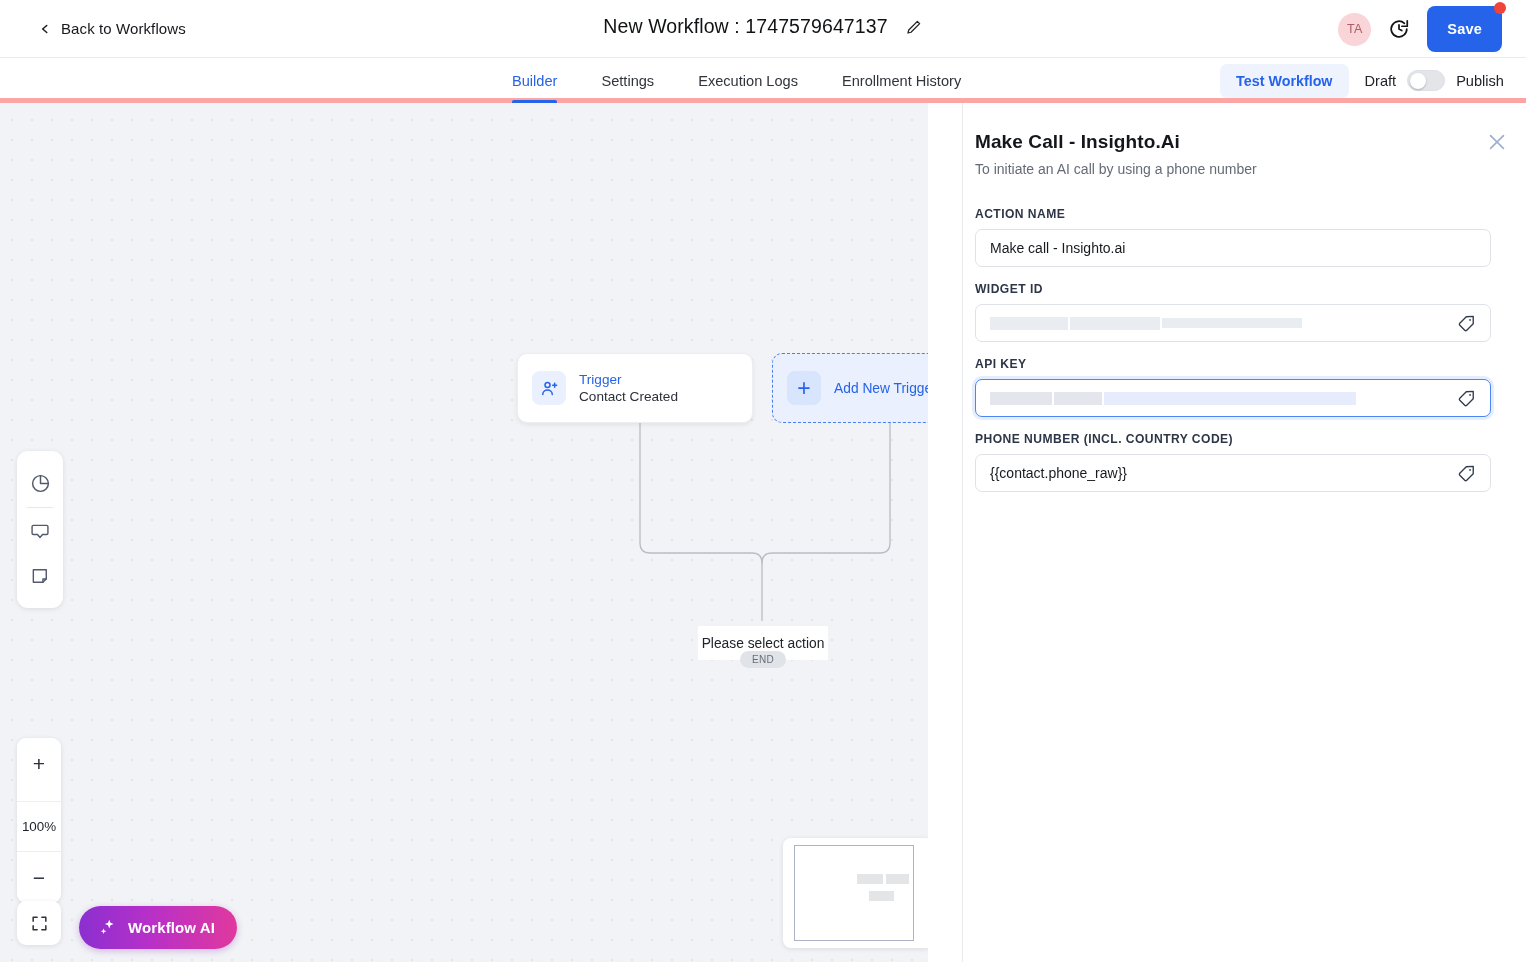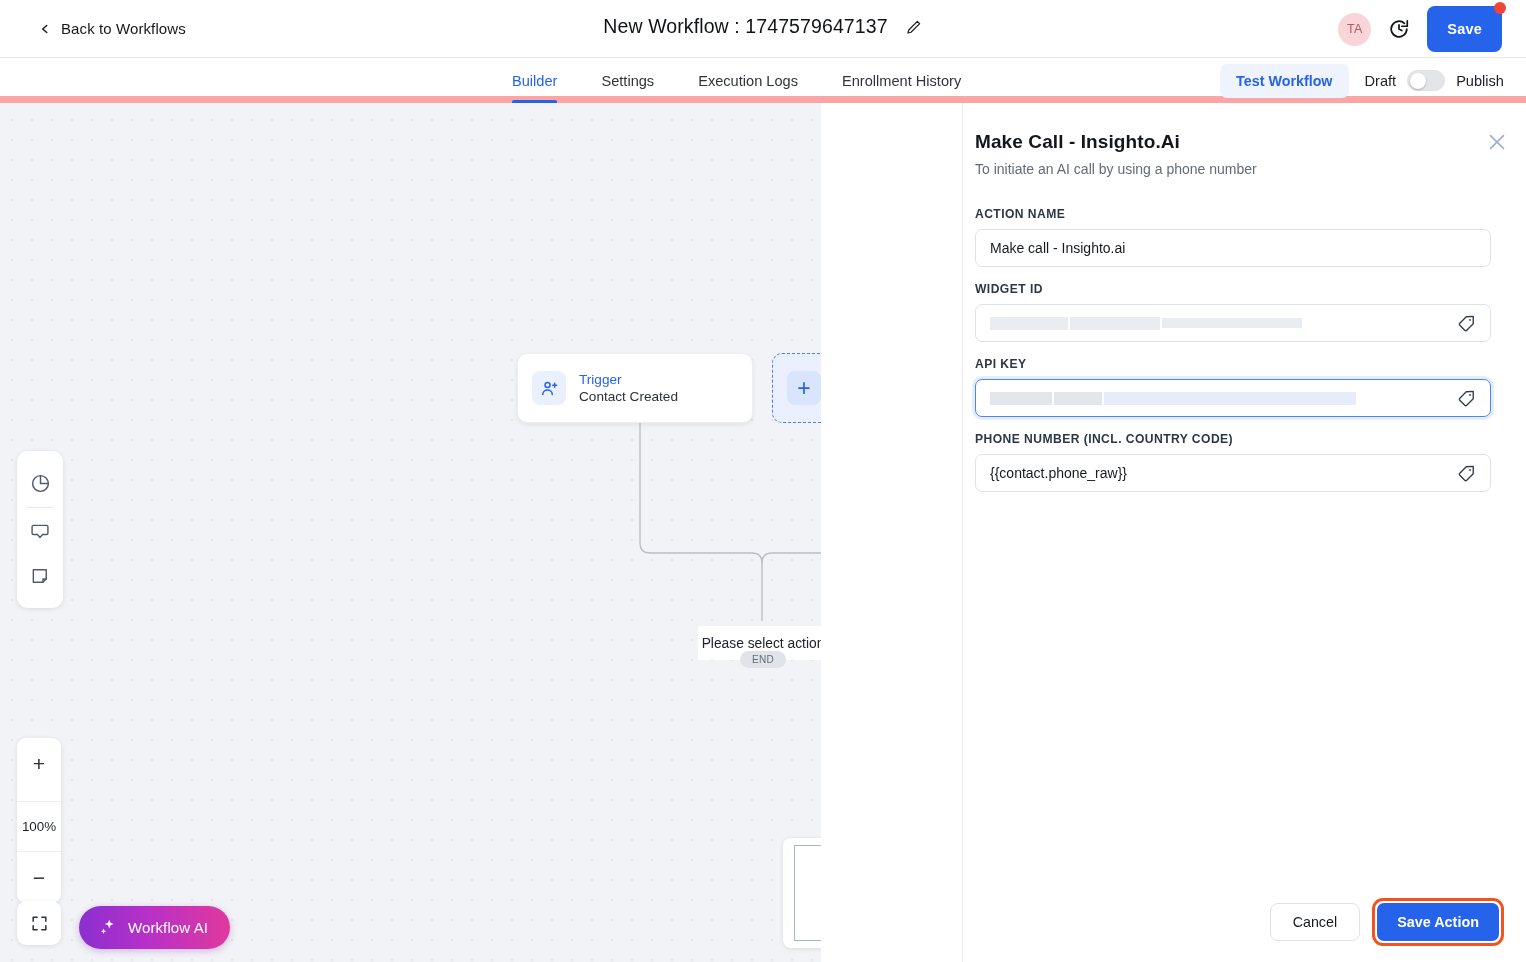--- a/index.html
+++ b/index.html
@@ -48,21 +48,21 @@
     font-family: inherit; cursor: pointer; letter-spacing: .2px;
   }
   .save-dot {
     position: absolute; top: -4px; right: -4px;
     width: 12px; height: 12px; border-radius: 50%; background: #f0443a;
   }
 
   
   .tabbar {
     position: absolute; top: 58px; left: 0; width: 1526px; height: 45px;
-    background: #fff; border-bottom: 7px solid #fca5a5;
+    background: #fff; border-bottom: 5px solid #fca5a5;
   }
   .tabs { position: absolute; left: 512px; top: 0; height: 45px; display: flex; gap: 0; }
   .tab {
     position: relative; height: 45px; display: flex; align-items: center;
     padding: 0 22px; font-size: 14.6px; color: #30343b; cursor: pointer; white-space: nowrap;
   }
   .tab:first-child { padding-left: 0; padding-right: 22px; }
   .tab.active { color: #2563eb; }
   .tab.active::after {
     content: ""; position: absolute; left: 0; right: 22px; bottom: 0;
@@ -80,21 +80,21 @@
     width: 38px; height: 21px; border-radius: 11px; background: #e3e5e9;
     position: relative; cursor: pointer; border: 1px solid #dcdfe4;
   }
   .toggle .knob {
     position: absolute; left: 2px; top: 1.5px; width: 16px; height: 16px;
     border-radius: 50%; background: #fff; box-shadow: 0 1px 2px rgba(0,0,0,.25);
   }
 
   
   .canvas {
-    position: absolute; top: 103px; left: 0; width: 821px; height: 859px;
+    position: absolute; top: 103px; left: 0; width: 928px; height: 859px;
     background-color: #f1f3f6;
     background-image: radial-gradient(circle, #e3e5e3 1.4px, transparent 1.5px);
     background-size: 20px 20px;
     background-position: 2px 7px;
     overflow: hidden;
   }
 
   .node-trigger {
     position: absolute; left: 517px; top: 250px; width: 236px; height: 70px;
     background: #fff; border-radius: 10px; border: 1px solid #eceef1;
@@ -159,21 +159,21 @@
     display: flex; align-items: center; justify-content: center; cursor: pointer; color: #2c3038;
   }
 
   .wf-ai {
     position: absolute; left: 79px; top: 803px; height: 43px;
     border-radius: 22px; padding: 0 22px 0 18px;
     background: linear-gradient(90deg,#8b2fd0 0%, #b730c8 45%, #e0399d 100%);
     display: flex; align-items: center; gap: 10px; cursor: pointer;
     box-shadow: 0 2px 7px rgba(140,40,180,.30);
   }
-  .wf-ai-label { color: #fff; font-size: 15px; font-weight: 400; letter-spacing: .1px; }
+  .wf-ai-label { color: #fff; font-size: 15px; font-weight: 700; letter-spacing: .1px; }
 
   .minimap {
     position: absolute; left: 783px; top: 735px; width: 150px; height: 110px;
     background: #fff; border-radius: 8px; box-shadow: 0 1px 5px rgba(16,24,40,.10);
   }
   .minimap-view { position: absolute; left: 11px; top: 7px; width: 120px; height: 96px; border: 1px solid #aab4c6; background: #fff; }
   .mm-bar { position: absolute; background: #e4e5e7; height: 10px; }
 
   
   .panel {
@@ -423,21 +423,15 @@
           <span class="input-val">{{contact.phone_raw}}</span>
           <svg class="tag-ico" viewBox="0 0 24 24" fill="none" stroke="currentColor" stroke-width="1.7" stroke-linecap="round" stroke-linejoin="round">
             <path d="M20.5 12.3l-8.2 8.2a1.8 1.8 0 0 1-2.5 0l-6.3-6.3a1.8 1.8 0 0 1 0-2.5l8.2-8.2 8.8-.5z"></path>
             <circle cx="16.5" cy="7.5" r="1.15" fill="currentColor" stroke="none"></circle>
           </svg>
         </div>
       </div>
 
     </div>
 
-    <div class="panel-footer">
-      <button class="cancel-btn">Cancel</button>
-      <div class="save-action-wrap">
-        <button class="save-action-btn">Save Action</button>
-      </div>
-    </div>
   </div>
 
 </div>
 
 </body></html>

